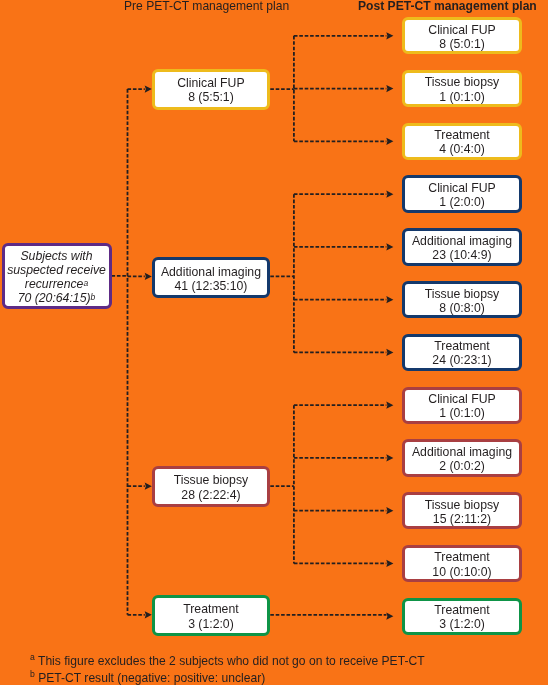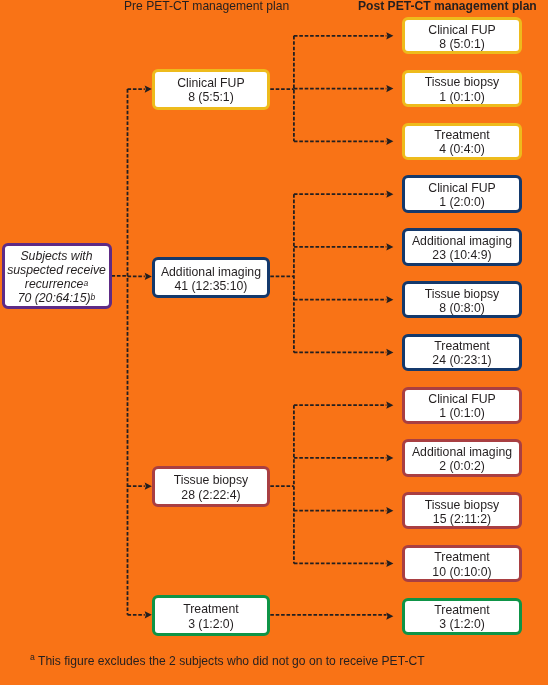--- a/index.html
+++ b/index.html
@@ -156,14 +156,15 @@
   <div class="node n-red" style="left:402.4px;top:544.80px;width:119.2px;height:37.3px">
     <span>Treatment</span>
     <span>10 (0:10:0)</span>
   </div>
   <div class="node n-green" style="left:402.4px;top:597.56px;width:119.2px;height:37.3px">
     <span>Treatment</span>
     <span>3 (1:2:0)</span>
   </div>
 
   <div class="fn" id="footnote-0"><sup>a</sup> <span>This figure excludes the 2 subjects who did not go on to receive PET-CT</span></div>
+  <div class="fn" id="footnote-1"><sup>b</sup> <span>PET-CT result (negative: positive: unclear)</span></div>
 
 </div>
 
 </body></html>

